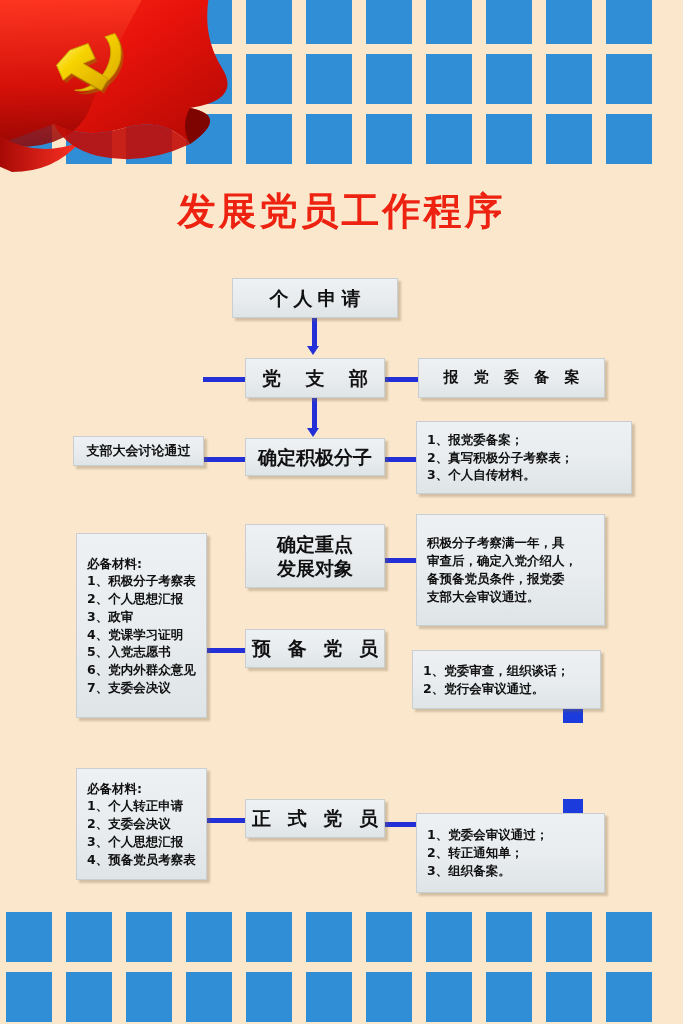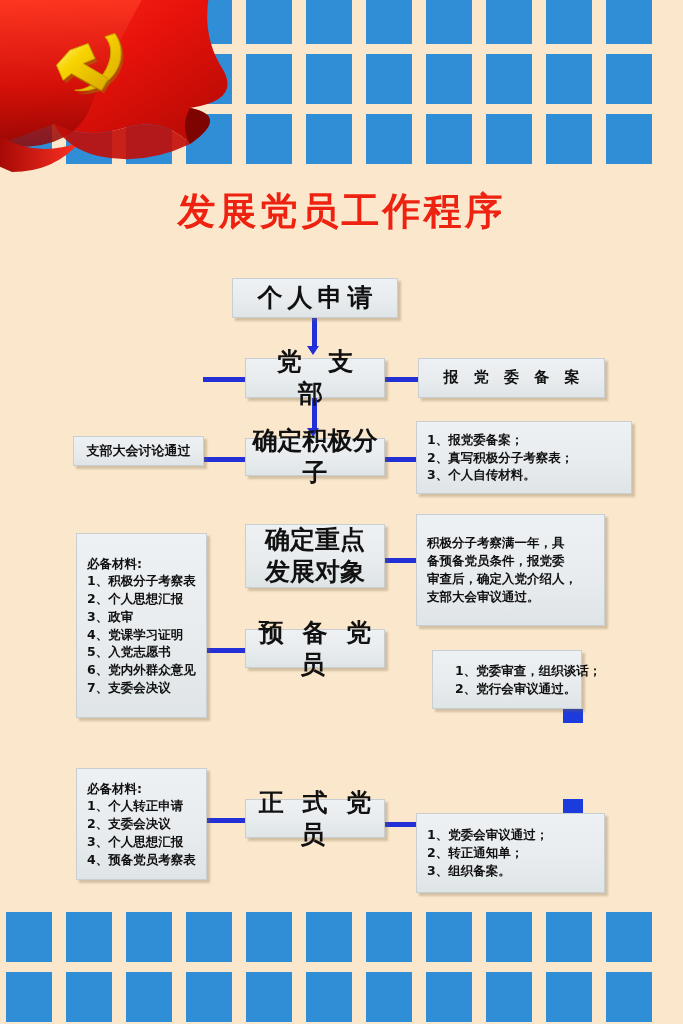--- a/index.html
+++ b/index.html
@@ -42,21 +42,21 @@
     box-sizing:border-box;
     color:#111;
     display:flex;
     flex-direction:column;
     justify-content:center;
   }
   .box.center{align-items:center;text-align:center;}
   .box .t{line-height:1.28;}
   .main-lbl{
     font-weight:bold;
-    font-size:25px;
+    font-size:19px;
     font-family:"DejaVu Sans","Liberation Sans",sans-serif;
   }
   .main-lbl.sp{letter-spacing:9px;text-indent:9px;}
   .main-lbl.sp2{letter-spacing:5px;text-indent:5px;}
   .side-lbl{
     font-size:13px;
     font-family:"DejaVu Sans","Liberation Sans",sans-serif;
     font-weight:600;
   }
   .side-lbl.sp{letter-spacing:5px;text-indent:5px;font-size:15px;}
@@ -219,22 +219,22 @@
   </div>
 
   <div class="box center" style="left:245px;top:524px;width:140px;height:64px;">
     <div class="t main-lbl">确定重点</div>
     <div class="t main-lbl">发展对象</div>
   </div>
 
   <div class="box" style="left:416px;top:514px;width:189px;height:112px;">
     <div class="para" id="keyTargetNote">
         <div class="ln">积极分子考察满一年，具</div>
+        <div class="ln">审查后，确定入党介绍人，</div>
         <div class="ln">备预备党员条件，报党委</div>
-        <div class="ln">审查后，确定入党介绍人，</div>
         <div class="ln">支部大会审议通过。</div>
       </div>
   </div>
 
   <div class="box center" style="left:245px;top:629px;width:140px;height:39px;">
     <div class="t main-lbl sp2">预 备 党 员</div>
   </div>
 
   <div class="box" style="left:76px;top:533px;width:131px;height:185px;">
     <div class="list" id="req1">
@@ -242,21 +242,21 @@
         <div class="ln">1、积极分子考察表</div>
         <div class="ln">2、个人思想汇报</div>
         <div class="ln">3、政审</div>
         <div class="ln">4、党课学习证明</div>
         <div class="ln">5、入党志愿书</div>
         <div class="ln">6、党内外群众意见</div>
         <div class="ln">7、支委会决议</div>
       </div>
   </div>
 
-  <div class="box" style="left:432px;top:650px;width:150px;height:59px;padding-left:12px;">
+  <div class="box" style="left:412px;top:650px;width:189px;height:59px;">
     <div class="list" id="probList1">
         <div class="ln">1、党委审查，组织谈话；</div>
         <div class="ln">2、党行会审议通过。</div>
       </div>
   </div>
 
 
   <div class="box center" style="left:245px;top:799px;width:140px;height:39px;">
     <div class="t main-lbl sp2">正 式 党 员</div>
   </div>

